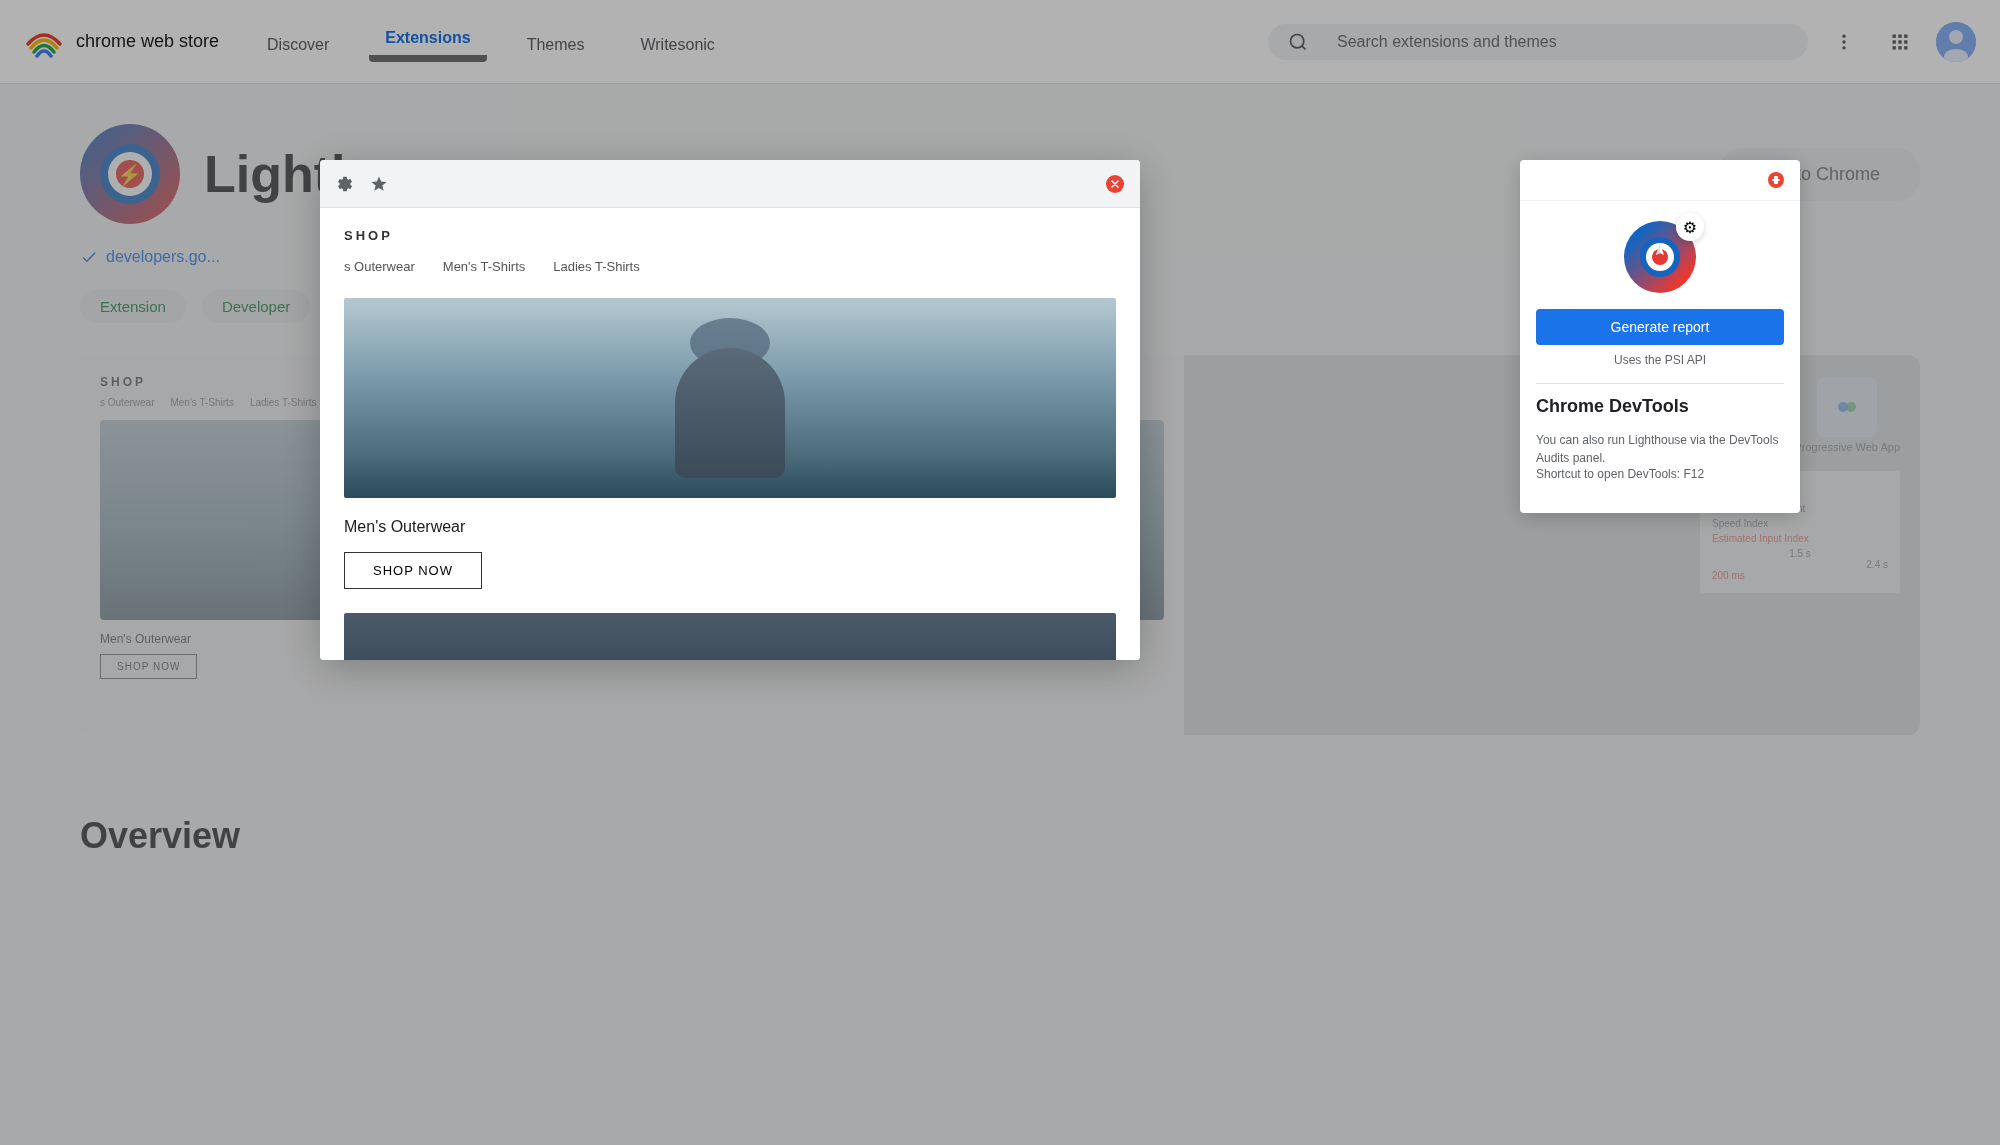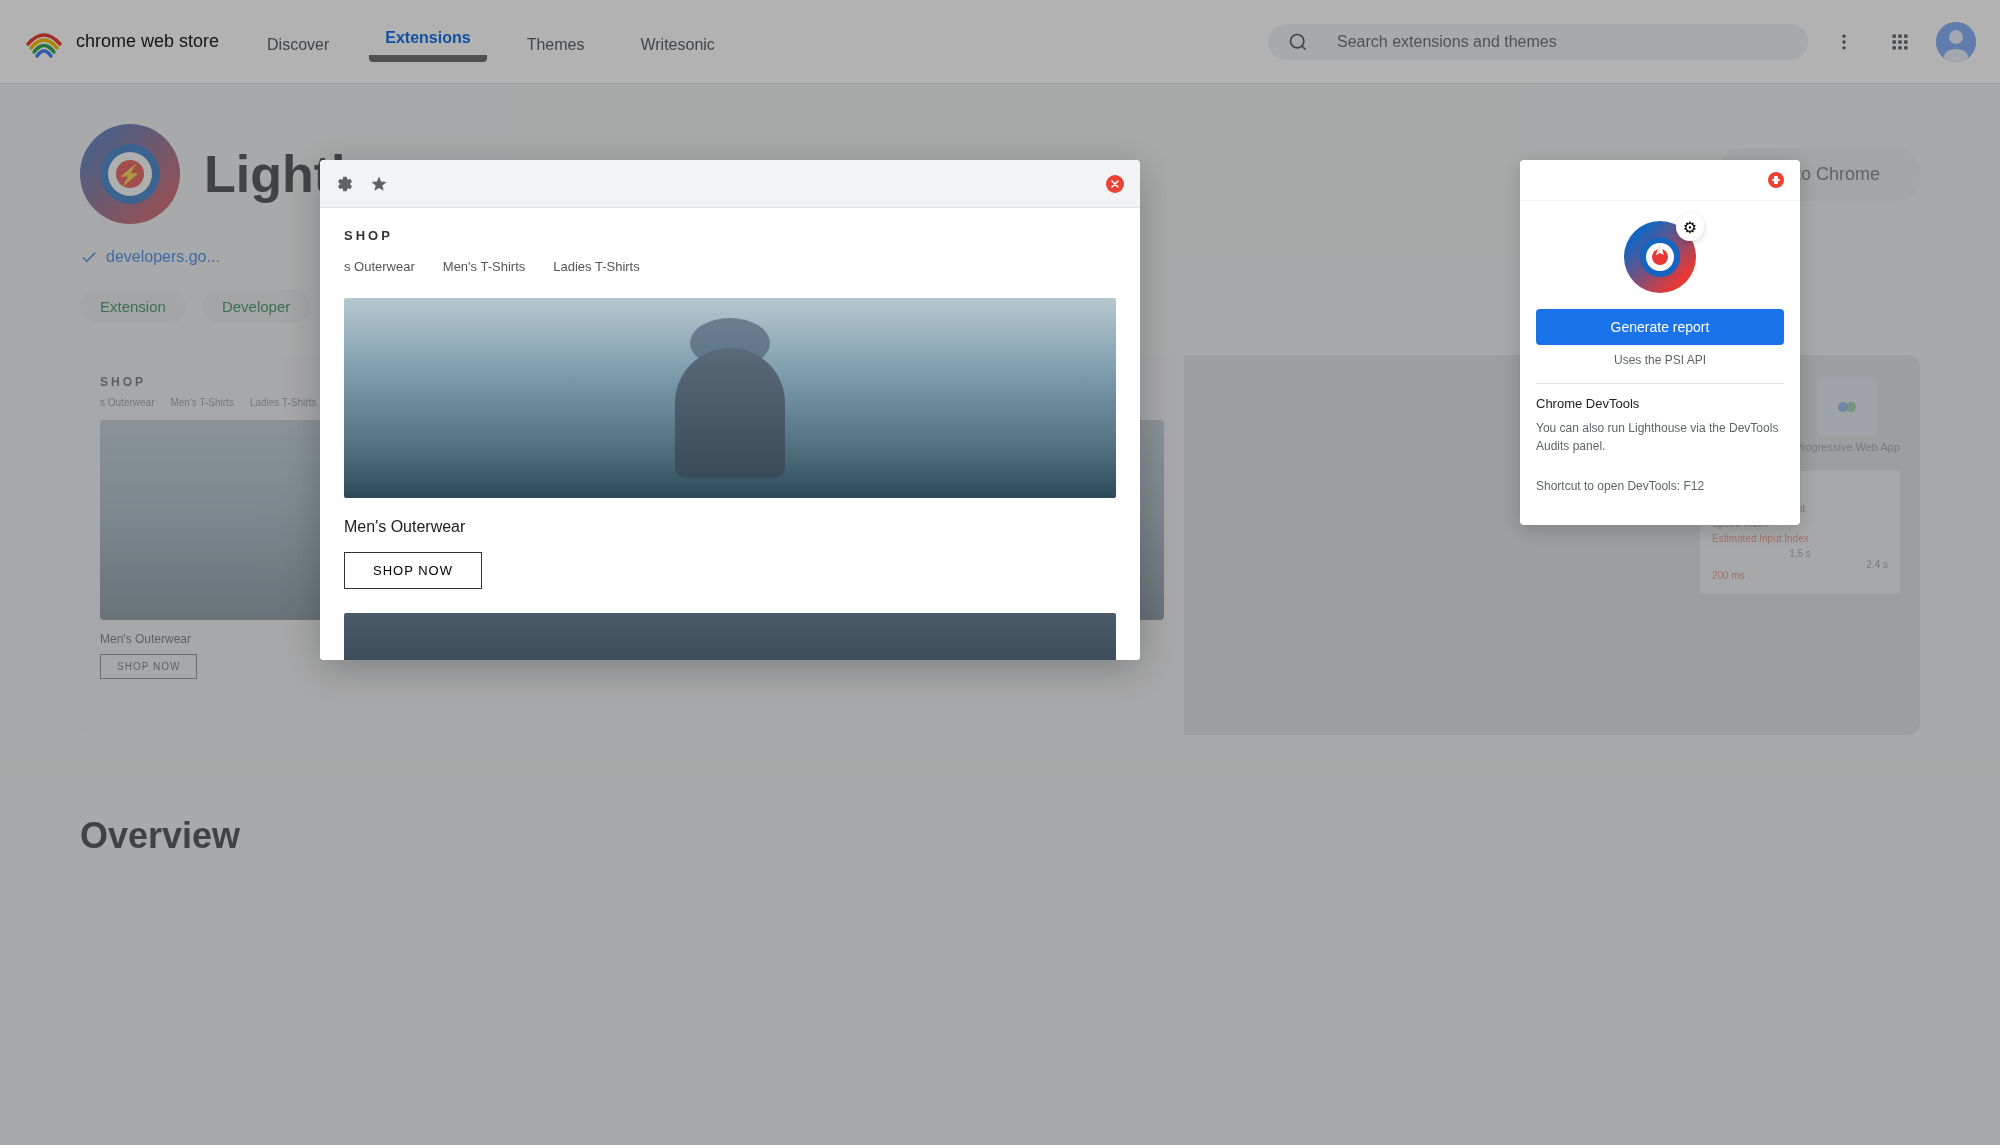--- a/index.html
+++ b/index.html
@@ -417,30 +417,30 @@
       font-size: 12px;
       color: #5f6368;
       margin-bottom: 16px;
     }
     .lh-devtools-section {
       width: 100%;
       padding: 12px 0;
       border-top: 1px solid #e0e0e0;
     }
     .lh-devtools-title {
-      font-size: 13px;
-      font-weight: 400;
+      font-size: 18px;
+      font-weight: 700;
       color: #202124;
-      margin-bottom: 8px;
+      margin-bottom: 14px;
     }
     .lh-devtools-desc {
       font-size: 12px;
       color: #5f6368;
       line-height: 1.5;
-      margin-bottom: 24px;
+      margin-bottom: 0;
     }
     .lh-shortcut {
       font-size: 12px;
       color: #5f6368;
     }
   </style>
 </head>
 <body>
 
 <nav class="top-nav">

